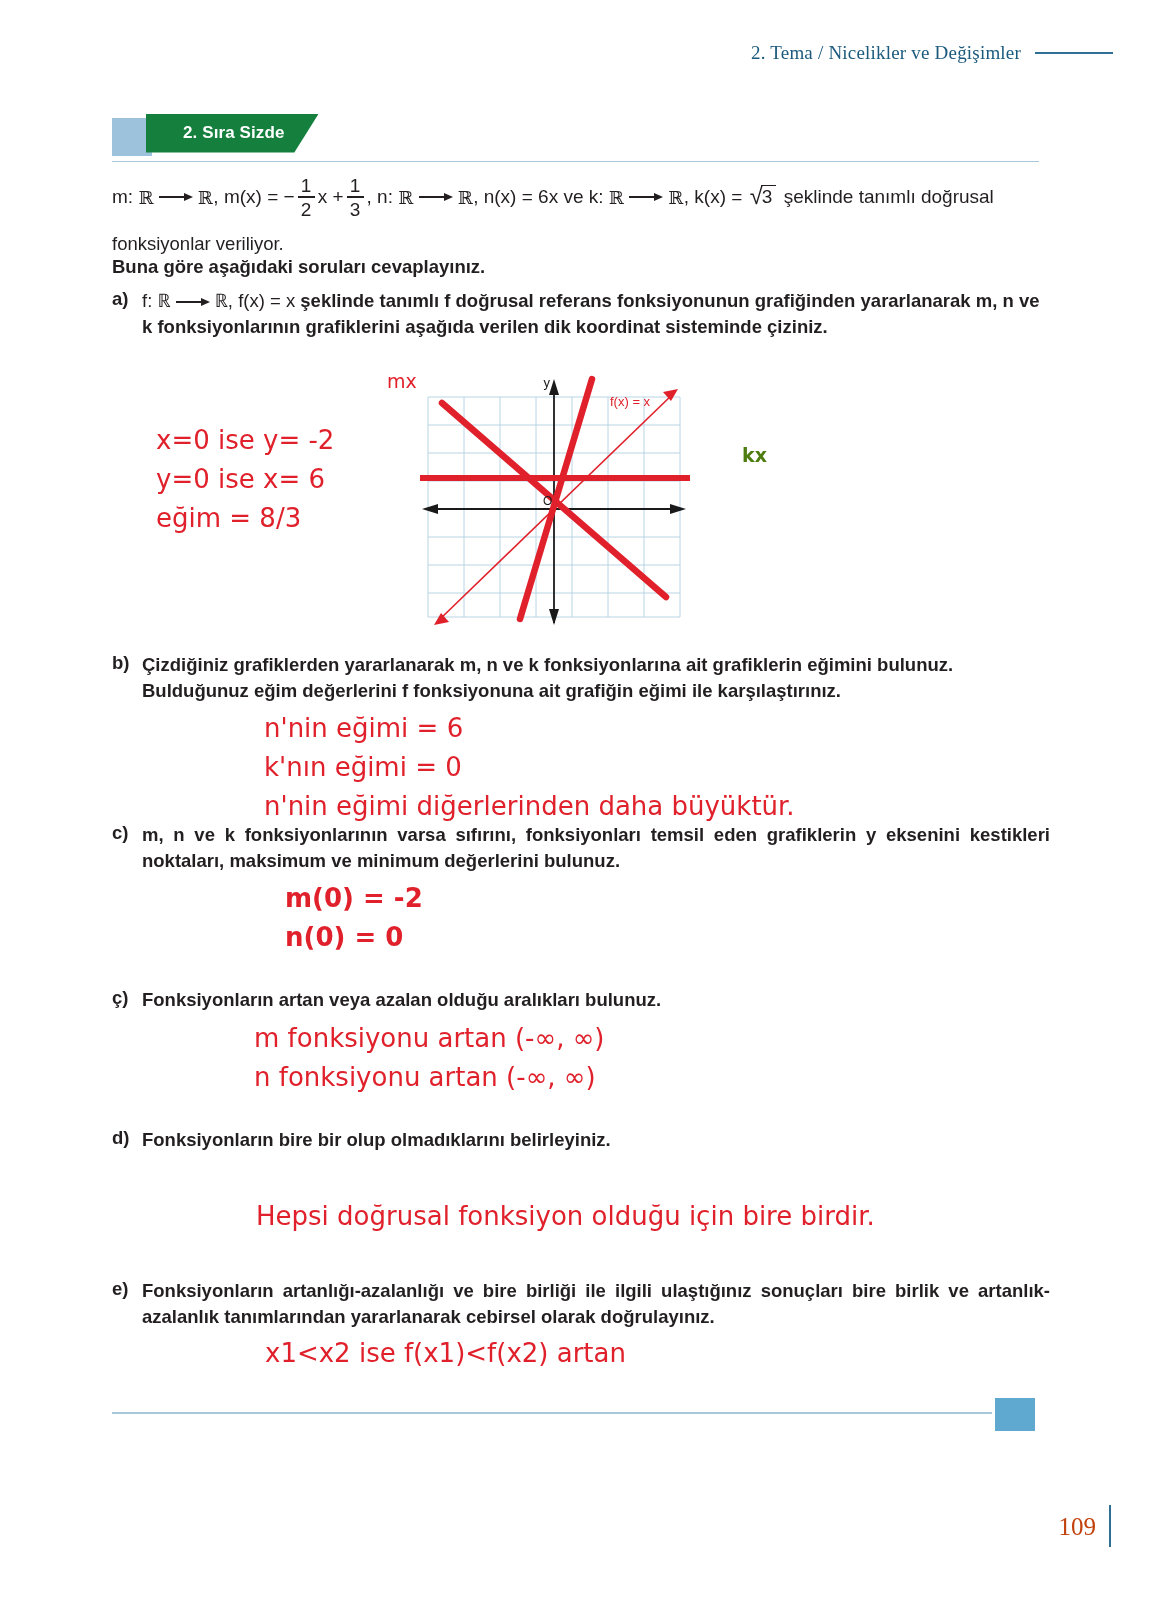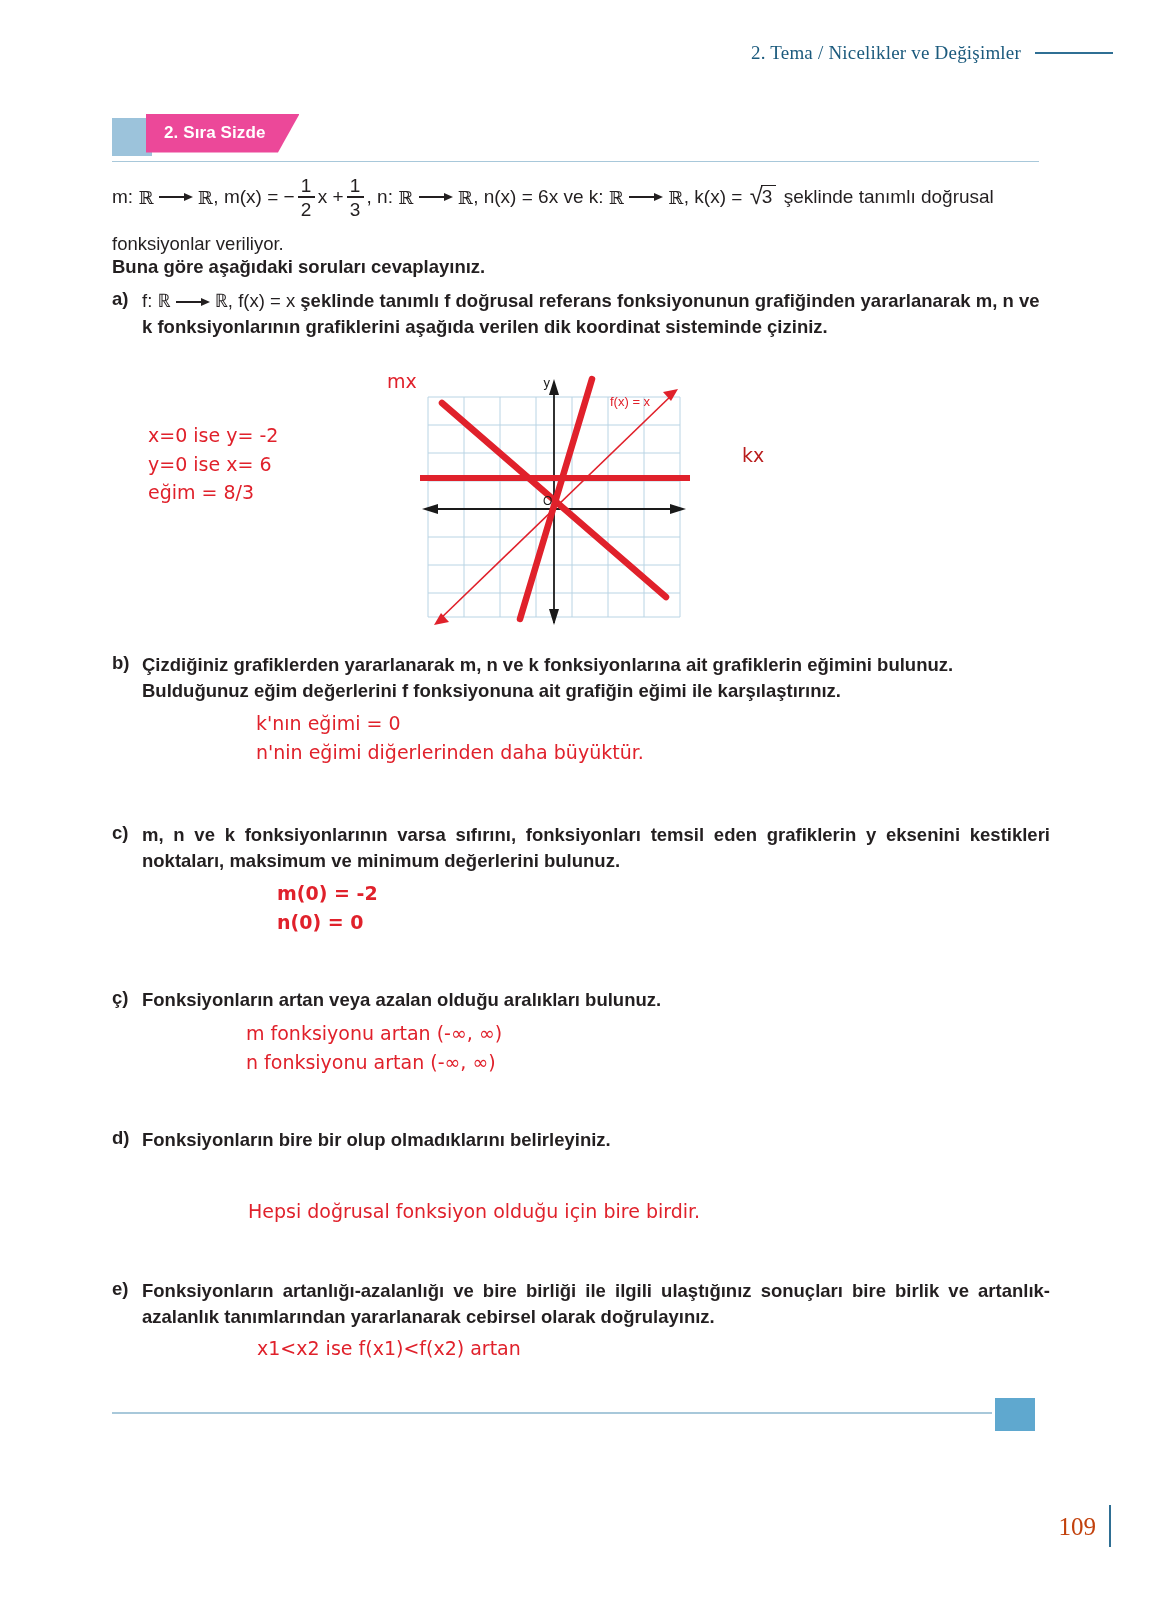--- a/index.html
+++ b/index.html
@@ -48,25 +48,25 @@
   }
   .badge-square {
     width: 40px;
     height: 38px;
     background: #9cc3db;
     margin-top: 4px;
   }
   .badge-tag {
     position: relative;
     margin-left: -6px;
-    background: #ec4899;
+    background: #15803d;
     color: #ffffff;
     font-size: 17px;
     font-weight: bold;
-    padding: 9px 34px 10px 18px;
+    padding: 9px 34px 10px 37px;
     clip-path: polygon(0 0, 100% 0, 86% 100%, 0 100%);
     line-height: 1.15;
     letter-spacing: .1px;
   }
   .badge-rule {
     position: absolute;
     left: 112px;
     top: 161px;
     width: 927px;
     height: 1px;
@@ -141,23 +141,24 @@
   .sqrt .radical { font-size: 24px; line-height: 1; position: relative; top: -1px; }
   .sqrt .radicand {
     border-top: 1.6px solid #231f20;
     padding: 1px 4px 0 1px;
     margin-left: -2px;
   }
 
   
   .red {
     color: #e0212b;
-    font-size: 19px;
+    font-size: 26px;
     line-height: 1.5;
     font-family: "DejaVu Sans", sans-serif;
+    margin-left: 8px;
   }
 
   
   .graph-box {
     position: absolute;
     left: 420px;
     top: 373px;
     width: 270px;
     height: 252px;
   }
@@ -168,23 +169,24 @@
     left: 387px;
     top: 370px;
     color: #e0212b;
     font-size: 19px;
     font-family: "DejaVu Sans", sans-serif;
   }
   .label-kx {
     position: absolute;
     left: 742px;
     top: 444px;
-    color: #b91c1c;
+    color: #4d7c0f;
     font-size: 19px;
     font-family: "DejaVu Sans", sans-serif;
+    font-weight: bold;
   }
   .label-left-notes {
     position: absolute;
     left: 148px;
     top: 421px;
   }
 
   
   .q-row {
     position: absolute;
@@ -355,20 +357,21 @@
     <text x="123" y="132" font-family="Liberation Sans, sans-serif" font-size="12" fill="#1a1a1a">O</text>
     <text x="190" y="33" font-family="Liberation Sans, sans-serif" font-size="13" fill="#e0212b">f(x) = x</text>
   </svg>
 </div>
 
 <div class="q-row" style="left:112px; top:652px; width:930px;">
   <span class="q-letter">b)</span>
   <span class="q-text">Çizdiğiniz grafiklerden yararlanarak m, n ve k fonksiyonlarına ait grafiklerin eğimini bulunuz. Bulduğunuz eğim değerlerini f fonksiyonuna ait grafiğin eğimi ile karşılaştırınız.</span>
 </div>
 <div class="abs" style="left:256px; top:709px;">
+  <div class="red">n'nin eğimi = 6</div>
   <div class="red">k'nın eğimi = 0</div>
   <div class="red">n'nin eğimi diğerlerinden daha büyüktür.</div>
 </div>
 
 <div class="q-row" style="left:112px; top:822px; width:938px;">
   <span class="q-letter">c)</span>
   <span class="q-text justify">m, n ve k fonksiyonlarının varsa sıfırını, fonksiyonları temsil eden grafiklerin y eksenini kestikleri noktaları, maksimum ve minimum değerlerini bulunuz.</span>
 </div>
 <div class="abs" style="left:277px; top:879px;font-weight:bold;">
   <div class="red">m(0) = -2</div>

